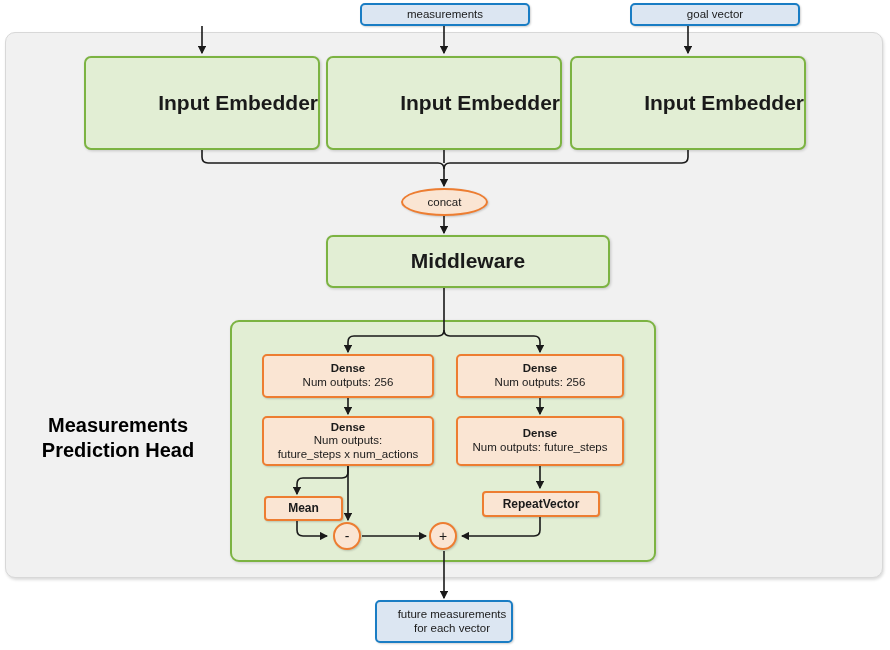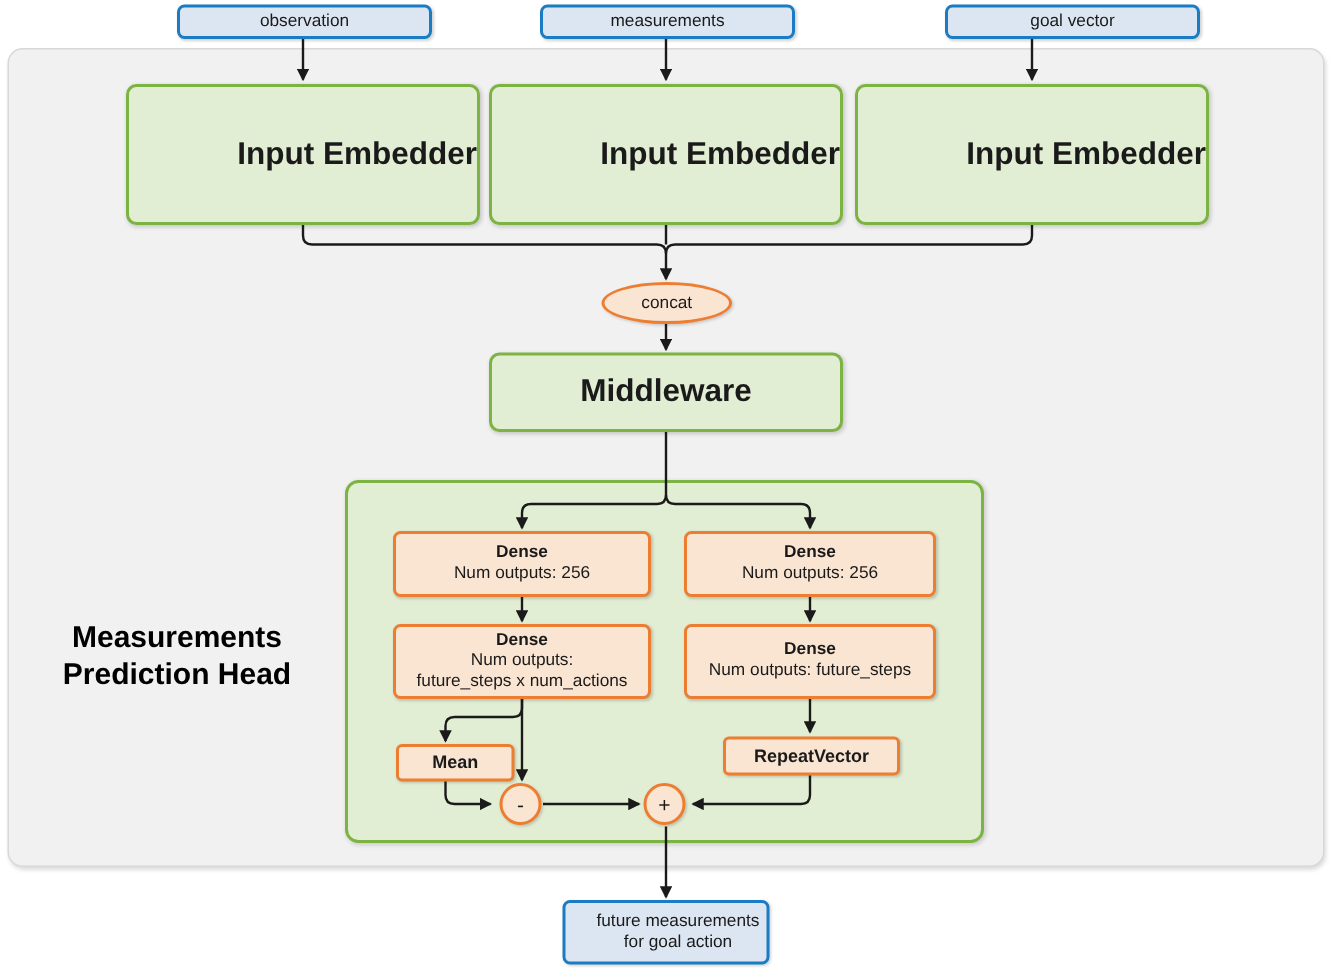--- a/index.html
+++ b/index.html
@@ -177,23 +177,20 @@
       <path d="M 540 466 L 540 488" marker-end="url(#arrow)"></path>
 
       <path d="M 540 517 L 540 530 Q 540 536 534 536 L 462 536" marker-end="url(#arrow)"></path>
 
       <path d="M 362 536 L 426 536" marker-end="url(#arrow)"></path>
 
       <path d="M 444 551 L 444 598" marker-end="url(#arrow)"></path>
     </g>
   </svg>
 
-  <div class="node io-box" style="left:118px;top:3px;width:170px;height:23px;">
-    <span>observation</span>
-  </div>
   <div class="node io-box" style="left:360px;top:3px;width:170px;height:23px;">
     <span>measurements</span>
   </div>
   <div class="node io-box" style="left:604px;top:3px;width:170px;height:23px;margin-left:26px;">
     <span>goal vector</span>
   </div>
 
   <div class="node embedder-box" style="left:84px;top:56px;width:236px;height:94px;">
     <span>Input Embedder</span>
   </div>
@@ -201,21 +198,21 @@
     <span>Input Embedder</span>
   </div>
   <div class="node embedder-box" style="left:570px;top:56px;width:236px;height:94px;">
     <span>Input Embedder</span>
   </div>
 
   <div class="ellipse-op" style="left:401px;top:188px;width:87px;height:28px;">
     <span>concat</span>
   </div>
 
-  <div class="node middleware-box" style="left:326px;top:235px;width:236px;height:53px;">
+  <div class="node middleware-box" style="left:326px;top:235px;width:284px;height:53px;">
     <span>Middleware</span>
   </div>
 
   <div class="head-label" style="left:14px;top:413px;width:208px;">
     <div>Measurements</div>
     <div>Prediction Head</div>
   </div>
 
   <div class="node dense-box" style="left:262px;top:354px;width:172px;height:44px;">
     <span class="dense-title">Dense</span>
@@ -248,16 +245,16 @@
 
   <div class="circ-op" style="left:333px;top:522px;">
     <span>-</span>
   </div>
   <div class="circ-op" style="left:429px;top:522px;">
     <span>+</span>
   </div>
 
   <div class="node io-box" style="left:375px;top:600px;width:138px;height:43px;flex-direction:column;padding-left:16px;">
     <span>future measurements</span>
-    <span>for goal action</span>
+    <span>for each vector</span>
   </div>
 
 </div>
 
 </body></html>

